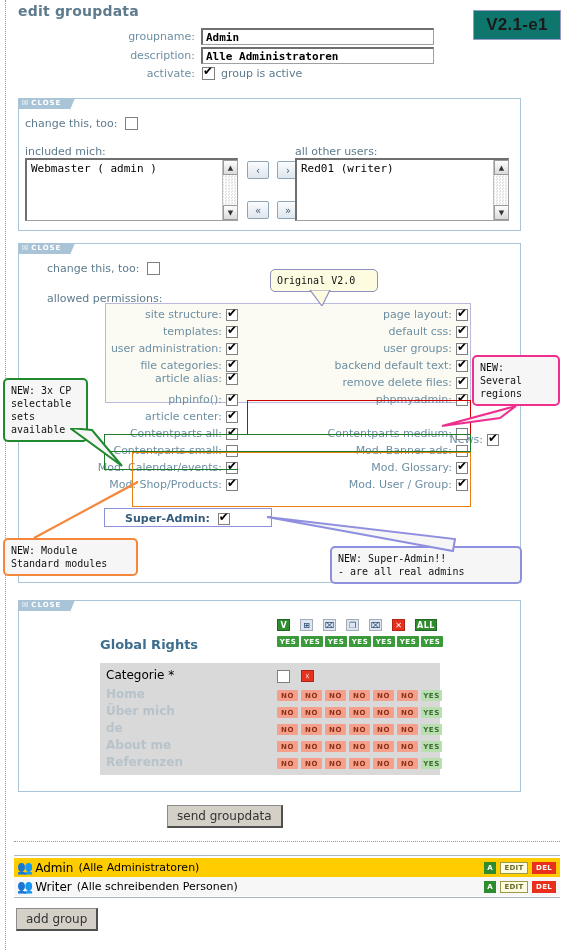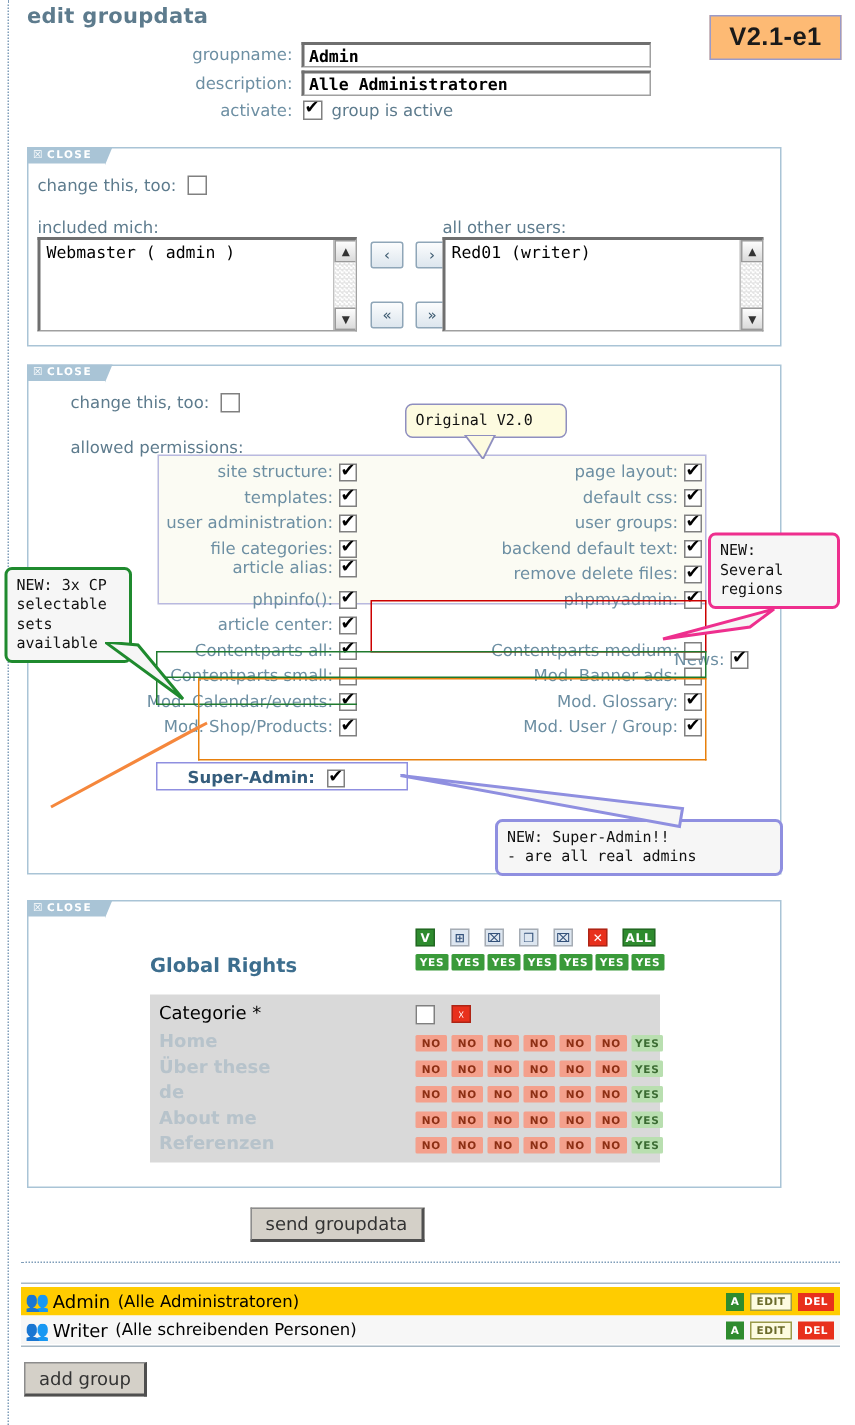--- a/index.html
+++ b/index.html
@@ -13,21 +13,21 @@
 
   
   .left-rule { position:absolute; left:5px; top:0; width:1px; height:950px;
     border-left:1px dotted #7f9db9; }
 
   .title { position:absolute; left:18px; top:3px; font-size:14px; font-weight:bold;
     color:#5d7b8d; letter-spacing:.2px; font-family:"DejaVu Sans", sans-serif; }
 
   .version-badge {
     position:absolute; left:473px; top:10px; width:88px; height:30px;
-    background:#fdba74; border:1px solid #9a9ac8;
+    background:#0f766e; border:1px solid #9a9ac8;
     color:#1a1a1a; font-size:17px; font-weight:bold; letter-spacing:.3px;
     display:flex; align-items:center; justify-content:center;
     font-family:"Liberation Sans", sans-serif;
   }
 
   
   .form-row { position:absolute; display:flex; align-items:center; }
   .lbl { text-align:right; color:#6d8fa3; font-size:11px; }
   .txtinput {
     border:1px solid #a0a0a0; border-top:2px solid #6f6f6f; border-left:2px solid #6f6f6f;
@@ -268,20 +268,22 @@
     <polygon points="0,0 22,2 52,38" fill="#f6f6f6" stroke="#1f8a2e" stroke-width="2"></polygon>
   </svg>
 
   <div class="callout" style="left:472px; top:355px; width:88px; border-color:#ee2f8e;">NEW:
 Several
 regions</div>
   <svg style="position:absolute; left:440px; top:404px;" width="80" height="26">
     <polygon points="76,2 60,14 2,22" fill="#f6f6f6" stroke="#ee2f8e" stroke-width="2"></polygon>
   </svg>
 
+  <div class="callout" style="left:3px; top:538px; width:135px; border-color:#f5873c;">NEW: Module
+Standard modules</div>
   <svg style="position:absolute; left:30px; top:480px;" width="120" height="64">
     <polygon points="108,2 100,6 4,58" fill="#f6f6f6" stroke="#f5873c" stroke-width="2"></polygon>
   </svg>
 
   <div class="callout" style="left:330px; top:546px; width:192px; border-color:#8f8fe0;">NEW: Super-Admin!!
 - are all real admins</div>
   <svg style="position:absolute; left:265px; top:515px;" width="210" height="42">
     <polygon points="2,2 190,24 188,36" fill="#f6f6f6" stroke="#8f8fe0" stroke-width="2"></polygon>
   </svg>
 
@@ -321,21 +323,21 @@
       <div class="rowname" style="position: absolute; left: 106px; top: 687px;">Home</div>
       <div style="position: absolute; left: 277px; top: 690px; display: flex; gap: 3px;">
         <div class="cell-no">NO</div>
         <div class="cell-no">NO</div>
         <div class="cell-no">NO</div>
         <div class="cell-no">NO</div>
         <div class="cell-no">NO</div>
         <div class="cell-no">NO</div>
         <div class="cell-yes">YES</div>
       </div>
-      <div class="rowname" style="position: absolute; left: 106px; top: 704px;">Über these</div>
+      <div class="rowname" style="position: absolute; left: 106px; top: 704px;">Über mich</div>
       <div style="position: absolute; left: 277px; top: 707px; display: flex; gap: 3px;">
         <div class="cell-no">NO</div>
         <div class="cell-no">NO</div>
         <div class="cell-no">NO</div>
         <div class="cell-no">NO</div>
         <div class="cell-no">NO</div>
         <div class="cell-no">NO</div>
         <div class="cell-yes">YES</div>
       </div>
       <div class="rowname" style="position: absolute; left: 106px; top: 721px;">de</div>

